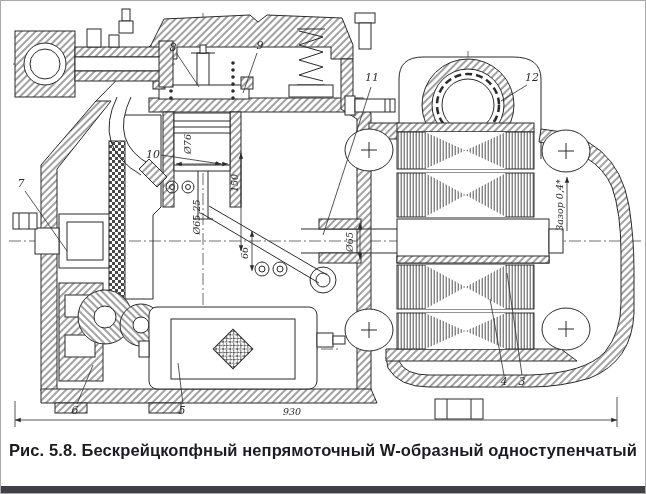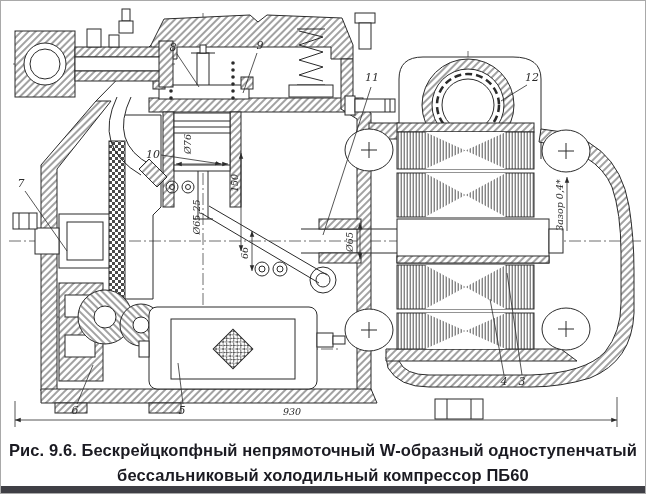--- a/index.html
+++ b/index.html
@@ -288,18 +288,17 @@
         <text class="callout-num" x="172" y="50" text-anchor="middle">8</text>
         <text class="callout-num" x="259" y="48" text-anchor="middle">9</text>
         <text class="callout-num" x="152" y="157" text-anchor="middle">10</text>
         <text class="callout-num" x="371" y="80" text-anchor="middle">11</text>
         <text class="callout-num" x="531" y="80" text-anchor="middle">12</text>
       </g>
     </svg>
   </div>
 
   <div class="caption">
-    <div>Рис. 9.6. Бескрейцкопфный непрямоточный W-образный одноступенчатый</div>
-    <div>бессальниковый холодильный компрессор ПБ60</div>
+    <div>Рис. 5.8. Бескрейцкопфный непрямоточный W-образный одноступенчатый</div>
   </div>
 
   <div class="bottom-bar"></div>
 </div>
 
 </body></html>

